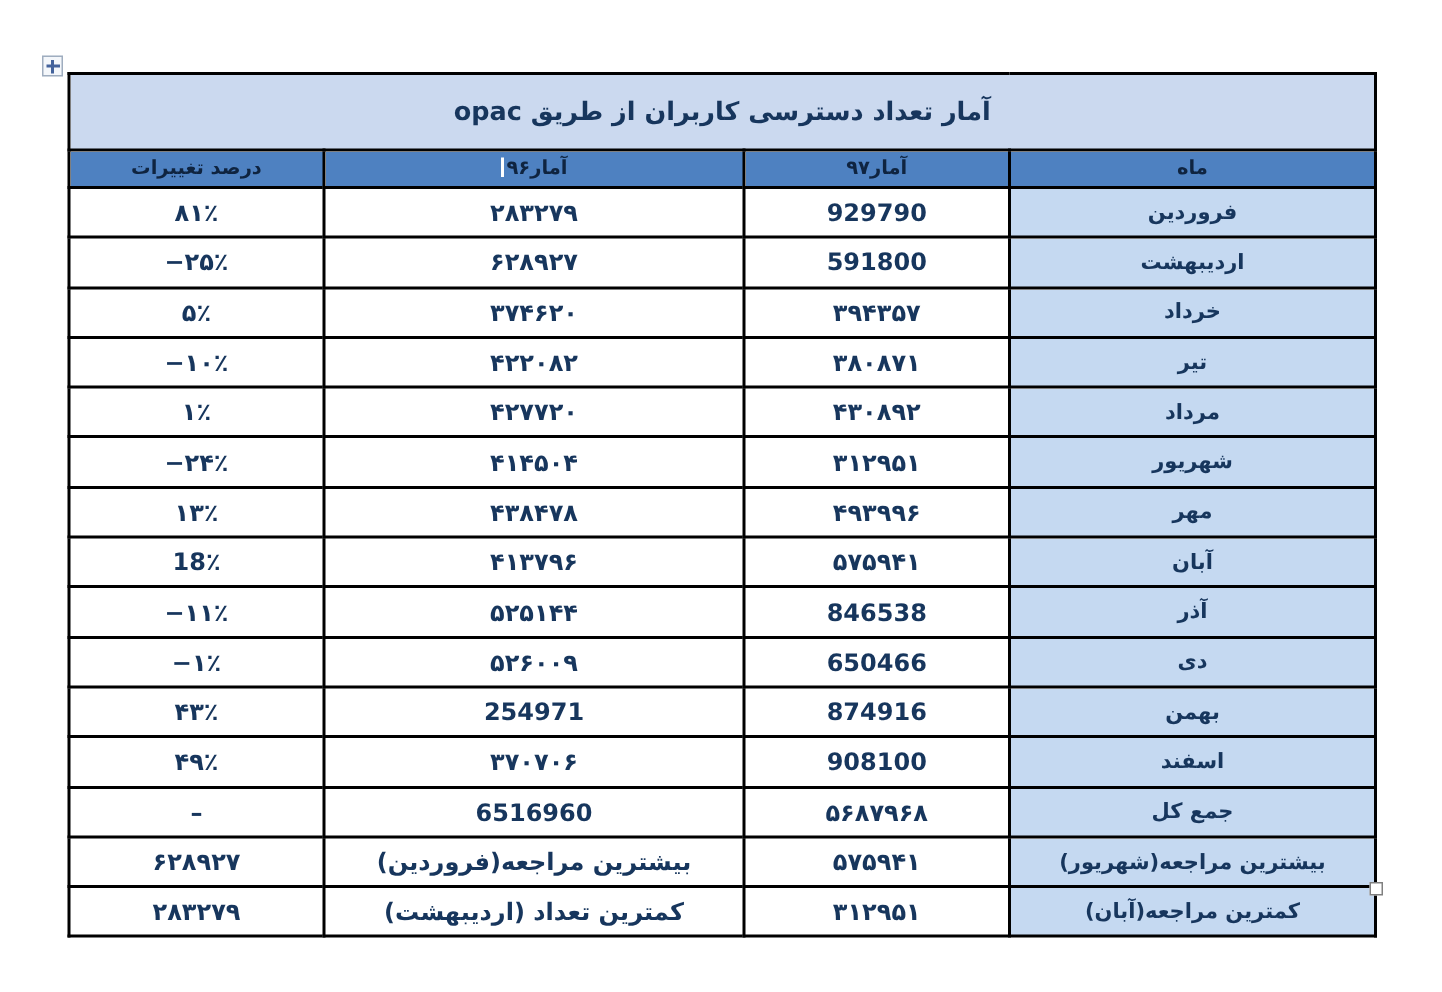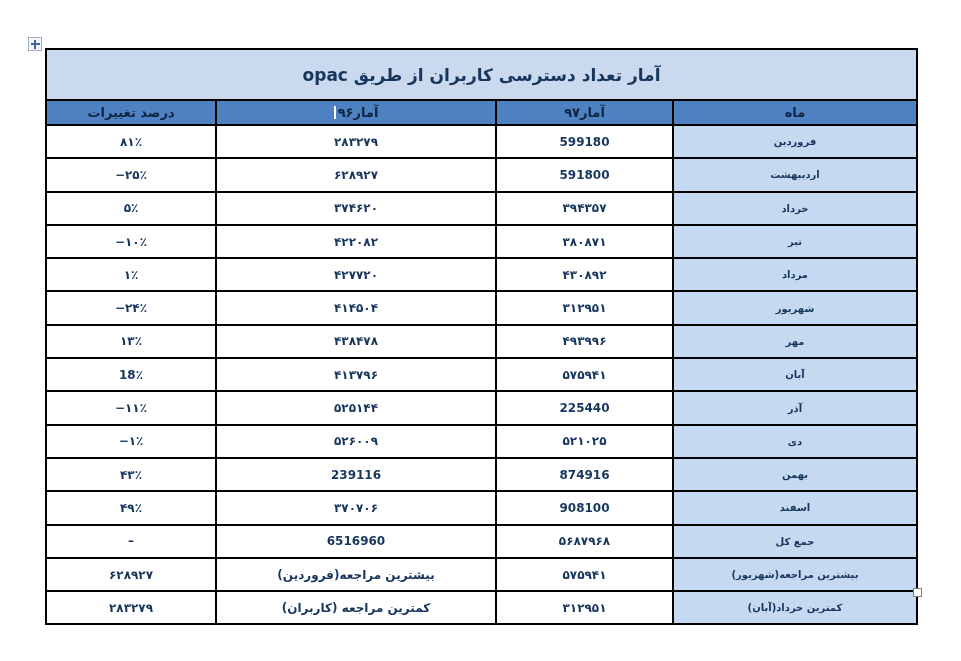--- a/index.html
+++ b/index.html
@@ -20,23 +20,23 @@
   .title-row th{
     height:49px;background:var(--title-bg,#cbd9ef);
     color:var(--text,#17365d);font-size:17px;
   }
   .header-row th{
     height:23px;background:var(--header-bg,#4e81c1);
     color:var(--header-text,#0f2440);font-size:13px;margin-top:12px;
   }
   tbody td{
     height:31.3px;background:#ffffff;
-    color:var(--text,#17365d);font-size:12px;
+    color:var(--text,#17365d);font-size:16px;
   }
-  tbody td.month{background:var(--accent-bg,#c5d9f1);font-size:10px;}
+  tbody td.month{background:var(--accent-bg,#c5d9f1);font-size:14px;}
   tbody td.num{direction:ltr;}
   .caret{
     display:inline-block;width:2px;height:13px;
     background:var(--caret,#ffffff);
     vertical-align:-2px;margin:0 2px 0 0;
   }
   
   .move-handle{
     position:absolute;left:-17px;top:-11px;width:14px;height:14px;
     border:1px solid #9fadbf;background:#f4f7fb;
@@ -76,21 +76,21 @@
       <tr class="header-row">
         <th><span>ماه</span></th>
         <th><span>آمار۹۷</span></th>
         <th><span>آمار۹۶</span><span class="caret"></span></th>
         <th><span>درصد تغییرات</span></th>
       </tr>
     </thead>
     <tbody>
         <tr class="data-row">
           <td class="month ">فروردین</td>
-          <td class="num">599180</td>
+          <td class="num">929790</td>
           <td class="num">۲۸۳۲۷۹</td>
           <td class="num">۸۱٪</td>
         </tr>
         <tr class="data-row">
           <td class="month ">اردیبهشت</td>
           <td class="num">591800</td>
           <td class="num">۶۲۸۹۲۷</td>
           <td class="num">−۲۵٪</td>
         </tr>
         <tr class="data-row">
@@ -124,34 +124,34 @@
           <td class="num">۱۳٪</td>
         </tr>
         <tr class="data-row">
           <td class="month ">آبان</td>
           <td class="num">۵۷۵۹۴۱</td>
           <td class="num">۴۱۳۷۹۶</td>
           <td class="num">18٪</td>
         </tr>
         <tr class="data-row">
           <td class="month ">آذر</td>
-          <td class="num">225440</td>
+          <td class="num">846538</td>
           <td class="num">۵۲۵۱۴۴</td>
           <td class="num">−۱۱٪</td>
         </tr>
         <tr class="data-row">
           <td class="month ">دی</td>
-          <td class="num">۵۲۱۰۲۵</td>
+          <td class="num">650466</td>
           <td class="num">۵۲۶۰۰۹</td>
           <td class="num">−۱٪</td>
         </tr>
         <tr class="data-row">
           <td class="month ">بهمن</td>
           <td class="num">874916</td>
-          <td class="num">239116</td>
+          <td class="num">254971</td>
           <td class="num">۴۳٪</td>
         </tr>
         <tr class="data-row">
           <td class="month ">اسفند</td>
           <td class="num">908100</td>
           <td class="num">۳۷۰۷۰۶</td>
           <td class="num">۴۹٪</td>
         </tr>
         <tr class="data-row">
           <td class="month ">جمع کل</td>
@@ -159,22 +159,22 @@
           <td class="num">6516960</td>
           <td class="num">–</td>
         </tr>
         <tr class="data-row">
           <td class="month ">بیشترین مراجعه(شهریور)</td>
           <td class="num">۵۷۵۹۴۱</td>
           <td class="">بیشترین مراجعه(فروردین)</td>
           <td class="num">۶۲۸۹۲۷</td>
         </tr>
         <tr class="data-row">
-          <td class="month ">کمترین خرداد(آبان)</td>
+          <td class="month ">کمترین مراجعه(آبان)</td>
           <td class="num">۳۱۲۹۵۱</td>
-          <td class="">کمترین مراجعه (کاربران)</td>
+          <td class="">کمترین تعداد (اردیبهشت)</td>
           <td class="num">۲۸۳۲۷۹</td>
         </tr>
       </tbody>
   </table>
 
   <div class="resize-handle"></div>
 </div>
 
 </body></html>

